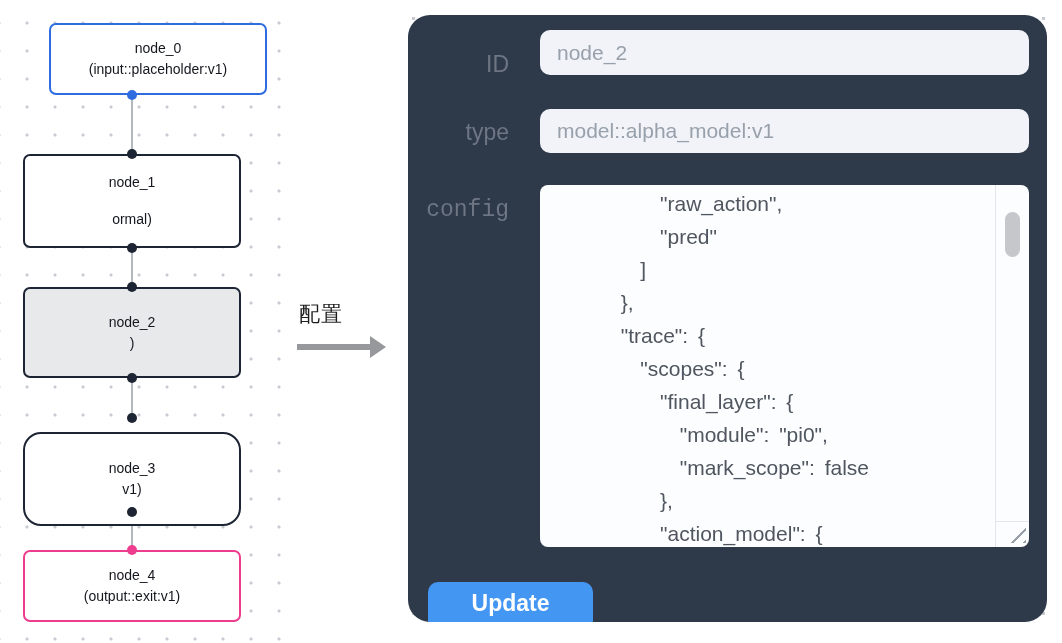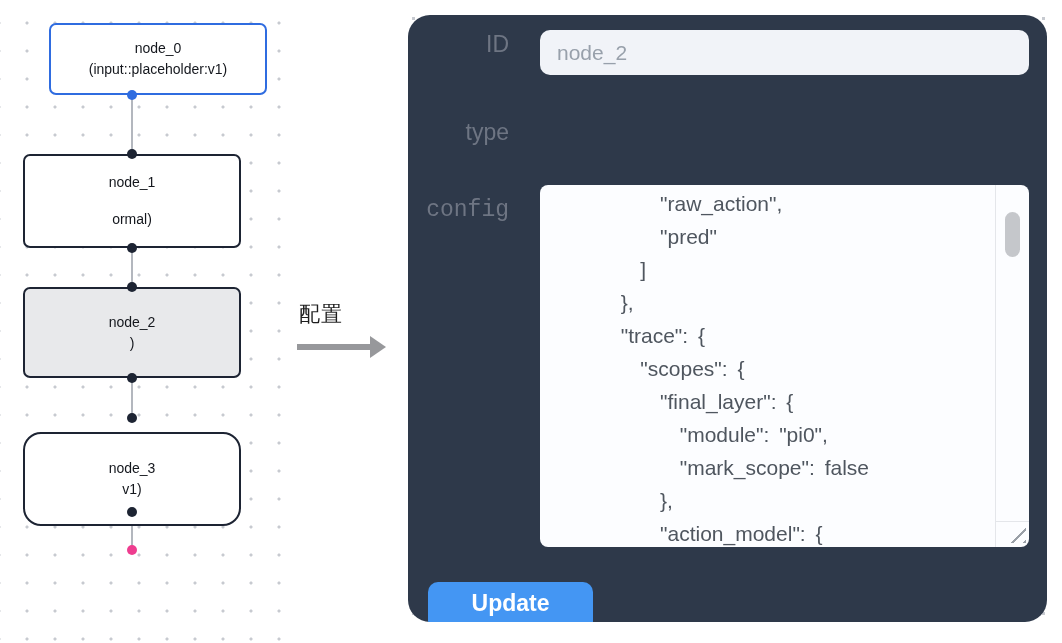--- a/index.html
+++ b/index.html
@@ -46,21 +46,21 @@
   
   .region-right { position:absolute; left:390px; top:0; width:672px; height:643px;
     background-image: radial-gradient(circle, #c7cad0 1.5px, transparent 2px);
     background-size: 35px 35px; background-position: 6px 1px; }
 
   .panel { position:absolute; left:18px; top:15px; width:639px; height:607px;
     border-radius:22px; overflow:hidden; }
 
   .f-label { position:absolute; left:0; width:101px; text-align:right;
     font-size:23px; color:#6e7583; }
-  .lbl-id     { top:16px; }
+  .lbl-id     { top:36px; }
   .lbl-type   { top:104px; }
   .lbl-config { top:182px;font-family:Liberation Mono, monospace; }
 
   .f-input { position:absolute; left:132px; width:489px; border:none;
     border-radius:10px; background:#f1f3f8; font-size:21px; color:#98a0ab;
     padding:0 17px; font-family:"Liberation Sans", sans-serif; }
   .inp-id   { top:15px; height:45px; }
   .inp-type { top:94px; height:44px; }
 
   .ta-wrap { position:absolute; left:132px; top:170px; width:489px; height:362px;
@@ -110,20 +110,24 @@
     <div class="node node-2" style="border-color: rgb(29, 36, 51); background-color: rgb(232, 233, 235);">
       <div>node_2</div>
       <div>)</div>
     </div>
 
     <div class="node node-3" style="border-color: rgb(29, 36, 51); background-color: rgb(255, 255, 255);">
       <div>node_3</div>
       <div>v1)</div>
     </div>
 
+    <div class="node node-4" style="border-color: rgb(238, 61, 143); background-color: rgb(255, 255, 255);">
+      <div>node_4</div>
+      <div>(output::exit:v1)</div>
+    </div>
 
     <div class="handle h-n0b" style="background-color: rgb(47, 108, 224);"></div>
     <div class="handle h-n1t" style="background-color: rgb(29, 36, 51);"></div>
     <div class="handle h-n1b" style="background-color: rgb(29, 36, 51);"></div>
     <div class="handle h-n2t" style="background-color: rgb(29, 36, 51);"></div>
     <div class="handle h-n2b" style="background-color: rgb(29, 36, 51);"></div>
     <div class="handle h-n3t" style="background-color: rgb(29, 36, 51);"></div>
     <div class="handle h-n3b" style="background-color: rgb(29, 36, 51);"></div>
     <div class="handle h-n4t" style="background-color: rgb(238, 61, 143);"></div>
   </div>
@@ -132,20 +136,21 @@
   <div class="arrow-bar" style="background-color: rgb(151, 152, 155);"></div>
   <div class="arrow-head" style="border-left-color: rgb(151, 152, 155);"></div>
 
   <div class="region-right">
     <div class="panel" style="background-color: rgb(46, 57, 74);">
 
       <div class="f-label lbl-id">ID</div>
       <input class="f-input inp-id" type="text" value="node_2" style="">
 
       <div class="f-label lbl-type">type</div>
+      <input class="f-input inp-type" type="text" value="model::alpha_model:v1" style="">
 
       <div class="f-label lbl-config">config</div>
 
       <div class="ta-wrap">
         <div class="code">
           <div>            "raw_action",</div>
           <div>            "pred"</div>
           <div>          ]</div>
           <div>        },</div>
           <div>        "trace": {</div>

